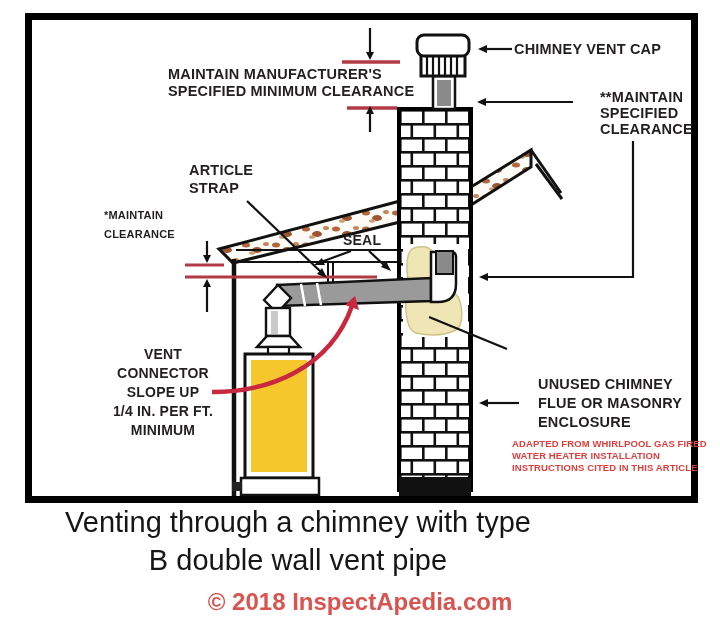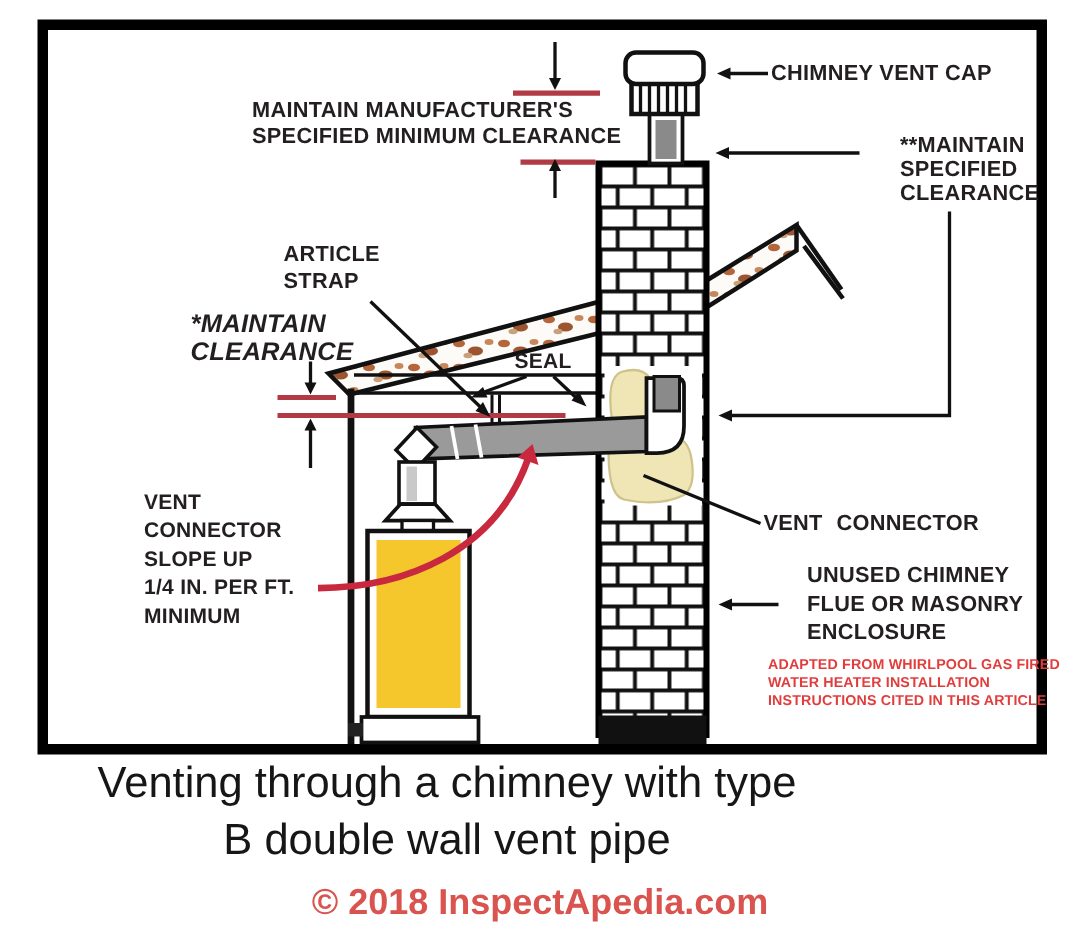--- a/index.html
+++ b/index.html
@@ -9,24 +9,24 @@
   }
   #stage svg{position:absolute;left:0;top:0;}
   .lbl{
     position:absolute;color:#231f20;font-weight:bold;font-size:14.5px;
     line-height:17px;white-space:pre-line;letter-spacing:0.2px;
   }
   .lbl-mfr{left:168px;top:66px;width:254px;line-height:17px;}
   .lbl-lvc{left:514px;top:41px;}
   .lbl-msc{left:576px;top:89px;line-height:16px;margin-left:24px;}
   .lbl-ss{left:189px;top:161px;line-height:18px;}
-  .lbl-mc{left:127px;top:206px;font-size:17px;line-height:19px;font-style:italic;}
+  .lbl-mc{left:104px;top:206px;font-size:11px;line-height:19px;}
   .lbl-seal{left:343px;top:232px;font-size:14px;text-align:center;}
   .lbl-vc{left:509px;top:341px;word-spacing:5px;}
-  .lbl-slope{left:96px;top:325px;width:134px;text-align:left;font-size:14px;line-height:19px;}
+  .lbl-slope{left:96px;top:345px;width:134px;text-align:center;font-size:14px;line-height:19px;}
   .lbl-unused{left:523px;top:375px;line-height:19px;margin-left:15px;}
   .lbl-adapted{left:485px;top:438px;font-size:9.5px;line-height:12px;color:#e23d3d;letter-spacing:0.1px;margin-left:27px;}
   .caption-title{
     position:absolute;left:0;top:503px;width:596px;text-align:center;
     color:#161616;font-size:29px;line-height:38px;white-space:pre-line;font-weight:normal;
   }
   .caption-copyright{
     position:absolute;left:0;top:588px;width:720px;text-align:center;
     color:#d9534f;font-size:24px;font-weight:bold;
   }
@@ -162,21 +162,20 @@
 SPECIFIED MINIMUM CLEARANCE</div>
   <div class="lbl lbl-lvc">CHIMNEY VENT CAP</div>
   <div class="lbl lbl-msc">**MAINTAIN
 SPECIFIED
 CLEARANCE</div>
   <div class="lbl lbl-ss">ARTICLE
 STRAP</div>
   <div class="lbl lbl-mc">*MAINTAIN
 CLEARANCE</div>
   <div class="lbl lbl-seal">SEAL</div>
-  <div class="lbl lbl-vc">VENT CONNECTOR</div>
   <div class="lbl lbl-slope">VENT
 CONNECTOR
 SLOPE UP
 1/4 IN. PER FT.
 MINIMUM</div>
   <div class="lbl lbl-unused">UNUSED CHIMNEY
 FLUE OR MASONRY
 ENCLOSURE</div>
   <div class="lbl lbl-adapted">ADAPTED FROM WHIRLPOOL GAS FIRED
 WATER HEATER INSTALLATION

